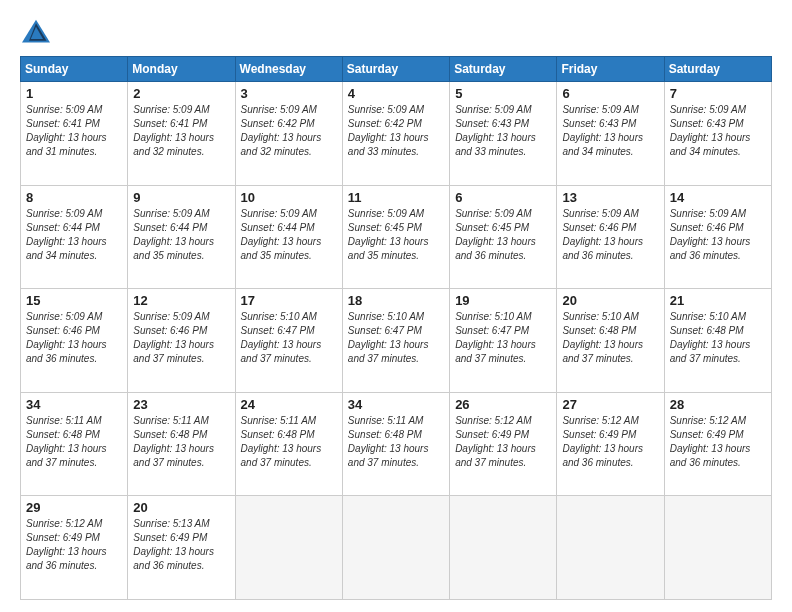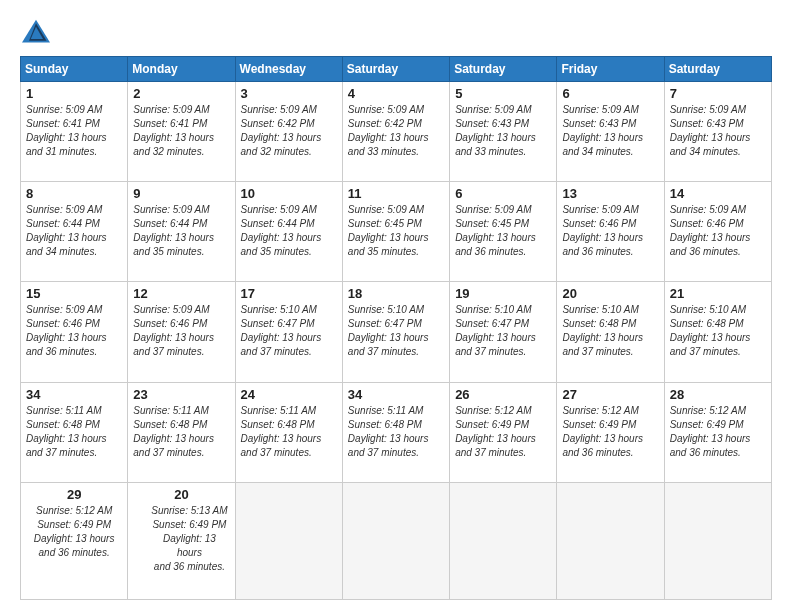--- a/index.html
+++ b/index.html
@@ -73,21 +73,20 @@
       border: 1px solid #ccc;
       vertical-align: top;
       padding: 4px 5px;
       font-size: 9.5px;
       color: #333;
       background: #fff;
       height: 78px;
     }
     .calendar-table tbody tr:last-child td {
       height: 70px;
-      text-align: center;
     }
     .day-number {
       font-size: 13px;
       font-weight: bold;
       color: #222;
       display: block;
       margin-bottom: 2px;
     }
     .day-info {
       font-size: 10px;
@@ -342,21 +341,21 @@
         <tr>
           <td>
             <span class="day-number">29</span>
             <div class="day-info" style="white-space: pre-line;">Sunrise: 5:12 AM
 Sunset: 6:49 PM
 Daylight: 13 hours
 and 36 minutes.</div>
           </td>
           <td>
             <span class="day-number">20</span>
-            <div class="day-info" style="white-space: pre-line; margin-left: 16px;">Sunrise: 5:13 AM
+            <div class="day-info" style="white-space: pre-line;">Sunrise: 5:13 AM
 Sunset: 6:49 PM
 Daylight: 13 hours
 and 36 minutes.</div>
           </td>
           <td class="empty-cell"></td>
           <td class="empty-cell"></td>
           <td class="empty-cell"></td>
           <td class="empty-cell"></td>
           <td class="empty-cell"></td>
         </tr>

